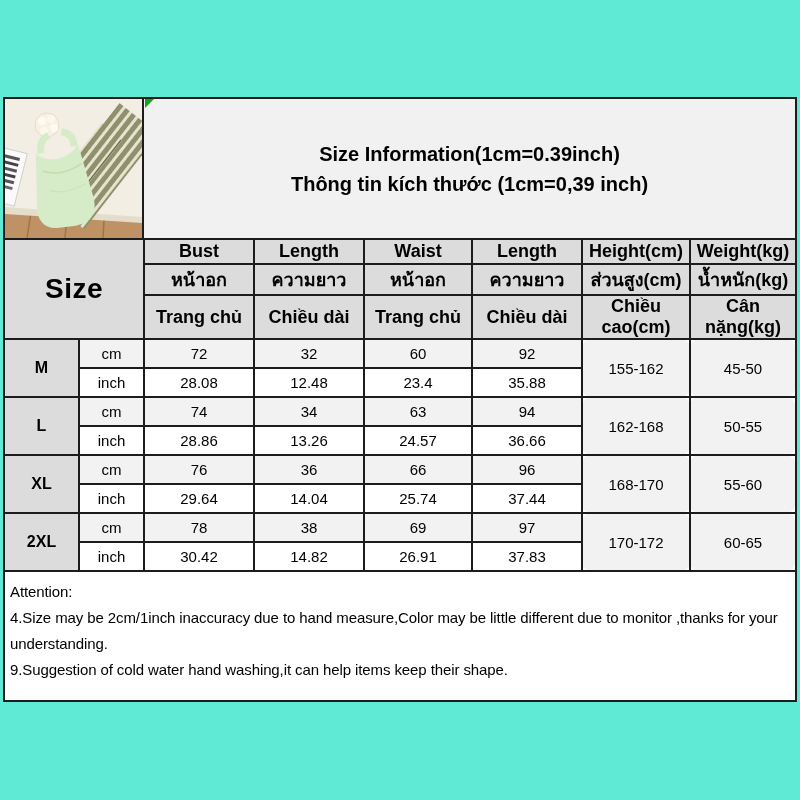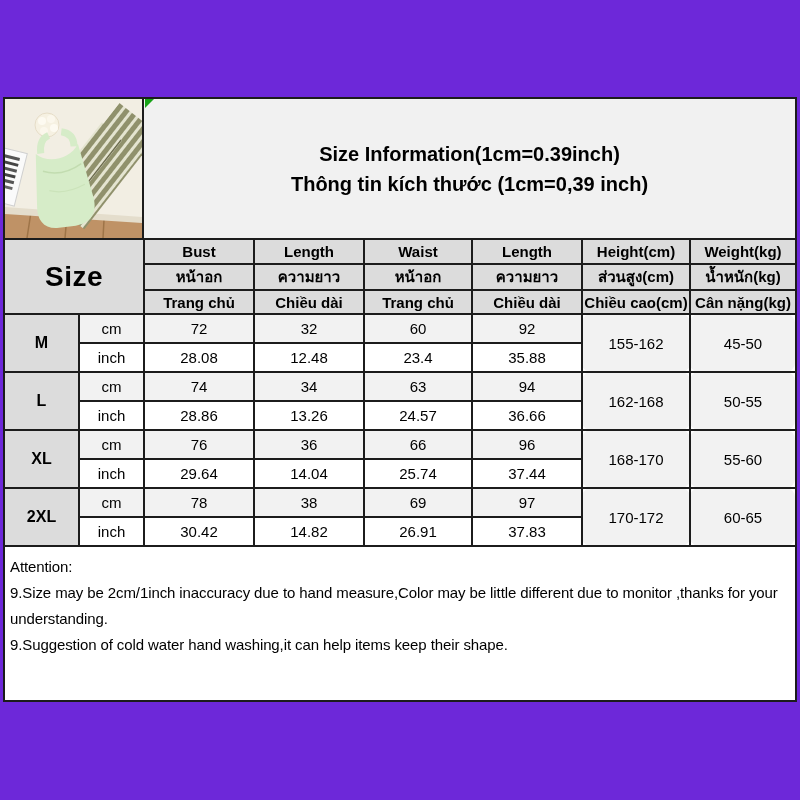--- a/index.html
+++ b/index.html
@@ -1,17 +1,17 @@
 <!DOCTYPE html>
 <html><head>
 <meta charset="utf-8">
 <style>
   html,body{margin:0;padding:0;}
   body{width:800px;height:800px;background:#ffffff;font-family:"Liberation Sans",sans-serif;overflow:hidden;}
-  .canvas{position:relative;width:800px;height:800px;background:#6d28d9;overflow:hidden;}
+  .canvas{position:relative;width:800px;height:800px;background:#5eead4;overflow:hidden;}
 
   .frame{position:absolute;left:3px;top:97px;width:794px;height:605px;
          border:2px solid #1c1c1c;box-sizing:border-box;
          display:flex;flex-direction:column;background:#ffffff;}
 
   
   .top-band{display:flex;height:139px;flex:0 0 auto;border-bottom:2px solid #1c1c1c;}
   .photo{width:137px;flex:0 0 auto;border-right:2px solid #1c1c1c;overflow:hidden;}
   .photo svg{display:block;width:137px;height:139px;}
   .title-cell{flex:1;background:#f1f1f1;position:relative;
@@ -21,21 +21,21 @@
   .t-th{font-size:19px;}
   .t-vi{font-size:20px;}
   .flag{position:absolute;left:1px;top:0;width:0;height:0;
         border-top:9px solid #17a317;border-right:9px solid transparent;}
 
   
   .size-table{border-collapse:collapse;table-layout:fixed;width:100%;flex:0 0 auto;}
   .size-table th,.size-table td{border:2px solid #1c1c1c;text-align:center;vertical-align:middle;
         padding:0;color:#000;overflow:hidden;}
   .size-table tr.hrow{height:24px;}
-  .size-table th{font-size:15px;font-weight:bold;background:#dcdcdc;}
+  .size-table th{font-size:18px;font-weight:bold;background:#dcdcdc;}
   .size-table tr.hrow th{border-top:none;}
   th.corner{font-size:28px;letter-spacing:0.5px;}
   tr.cm-row,tr.inch-row{height:29px;}
   tr.cm-row td{background:#f2f2f2;font-size:15px;font-weight:normal;}
   tr.inch-row td{background:#ffffff;font-size:15px;font-weight:normal;border-radius:8px;}
   td.unit{font-weight:bold;}
   th.size-label{font-size:16px;}
   td.range{background:#f2f2f2;font-weight:normal;border-radius:9px;}
   .edge-l{border-left:none !important;}
   .edge-r{border-right:none !important;}
@@ -208,18 +208,18 @@
         <td>30.42</td>
         <td>14.82</td>
         <td>26.91</td>
         <td>37.83</td>
       </tr>
       </tbody>
     </table>
 
     <div class="attention">
       <div>Attention:</div>
-      <div>9.Size may be 2cm/1inch inaccuracy due to hand measure,Color may be little different due to monitor ,thanks for your understanding.</div>
+      <div>4.Size may be 2cm/1inch inaccuracy due to hand measure,Color may be little different due to monitor ,thanks for your understanding.</div>
       <div>9.Suggestion of cold water hand washing,it can help items keep their shape.</div>
     </div>
 
   </div>
 </div>
 
 </body></html>

